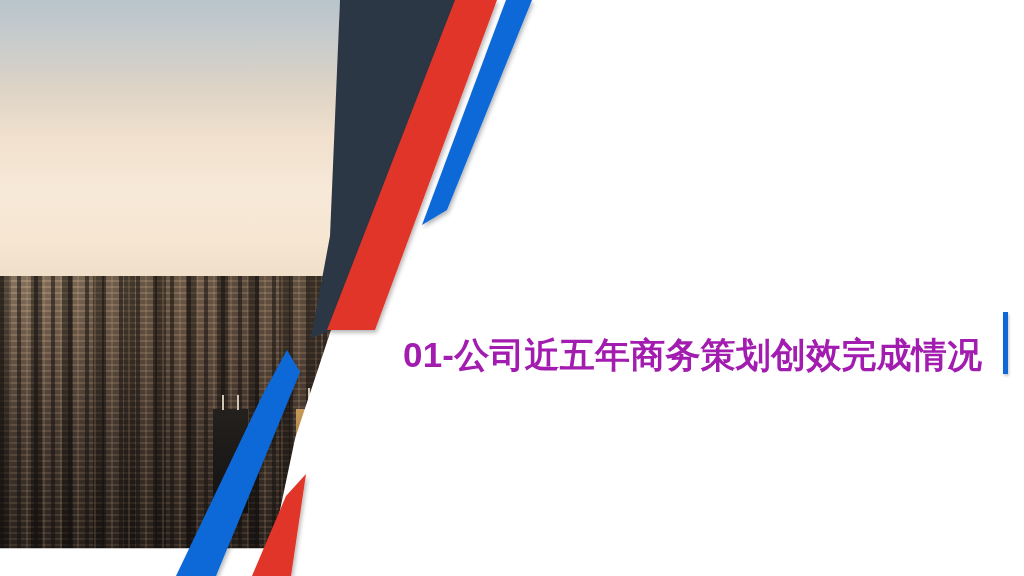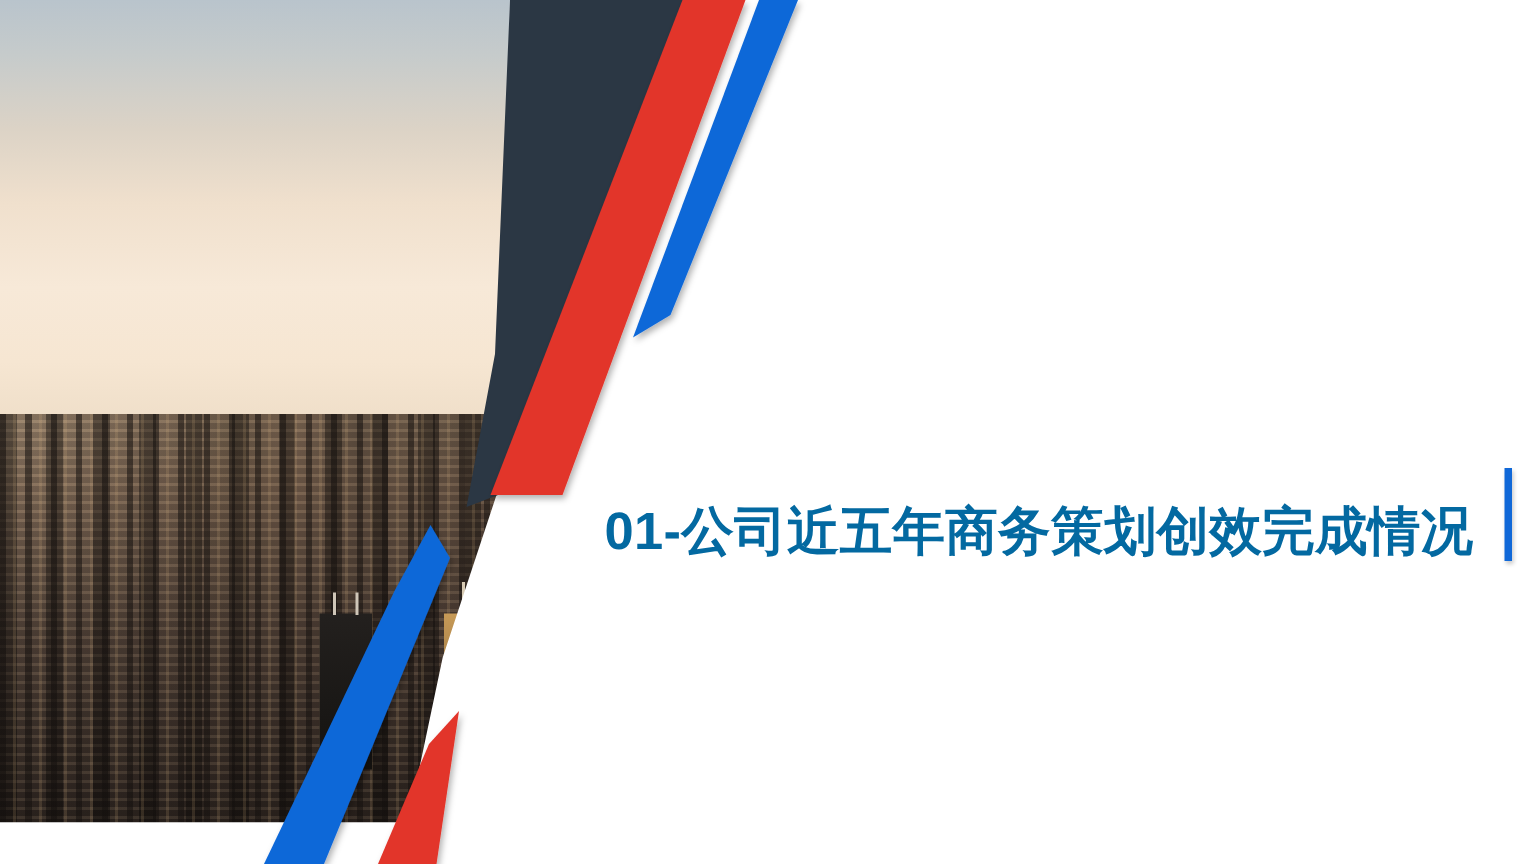--- a/index.html
+++ b/index.html
@@ -154,21 +154,21 @@
     left: 403px;
     top: 312px;
     display: flex;
     align-items: center;
   }
   #slide-title {
     font-size: 35px;
     font-weight: bold;
     letter-spacing: 0.2px;
     line-height: 1.0;
-    color: #0369a1;
+    color: #a21caf;
     white-space: nowrap;
     margin-top: 23px;
   }
   #title-accent-bar {
     width: 5px;
     height: 62px;
     background: #1068d8;
     margin-left: 21px;
     box-shadow: 1px 2px 3px rgba(0,0,0,0.22);
   }

